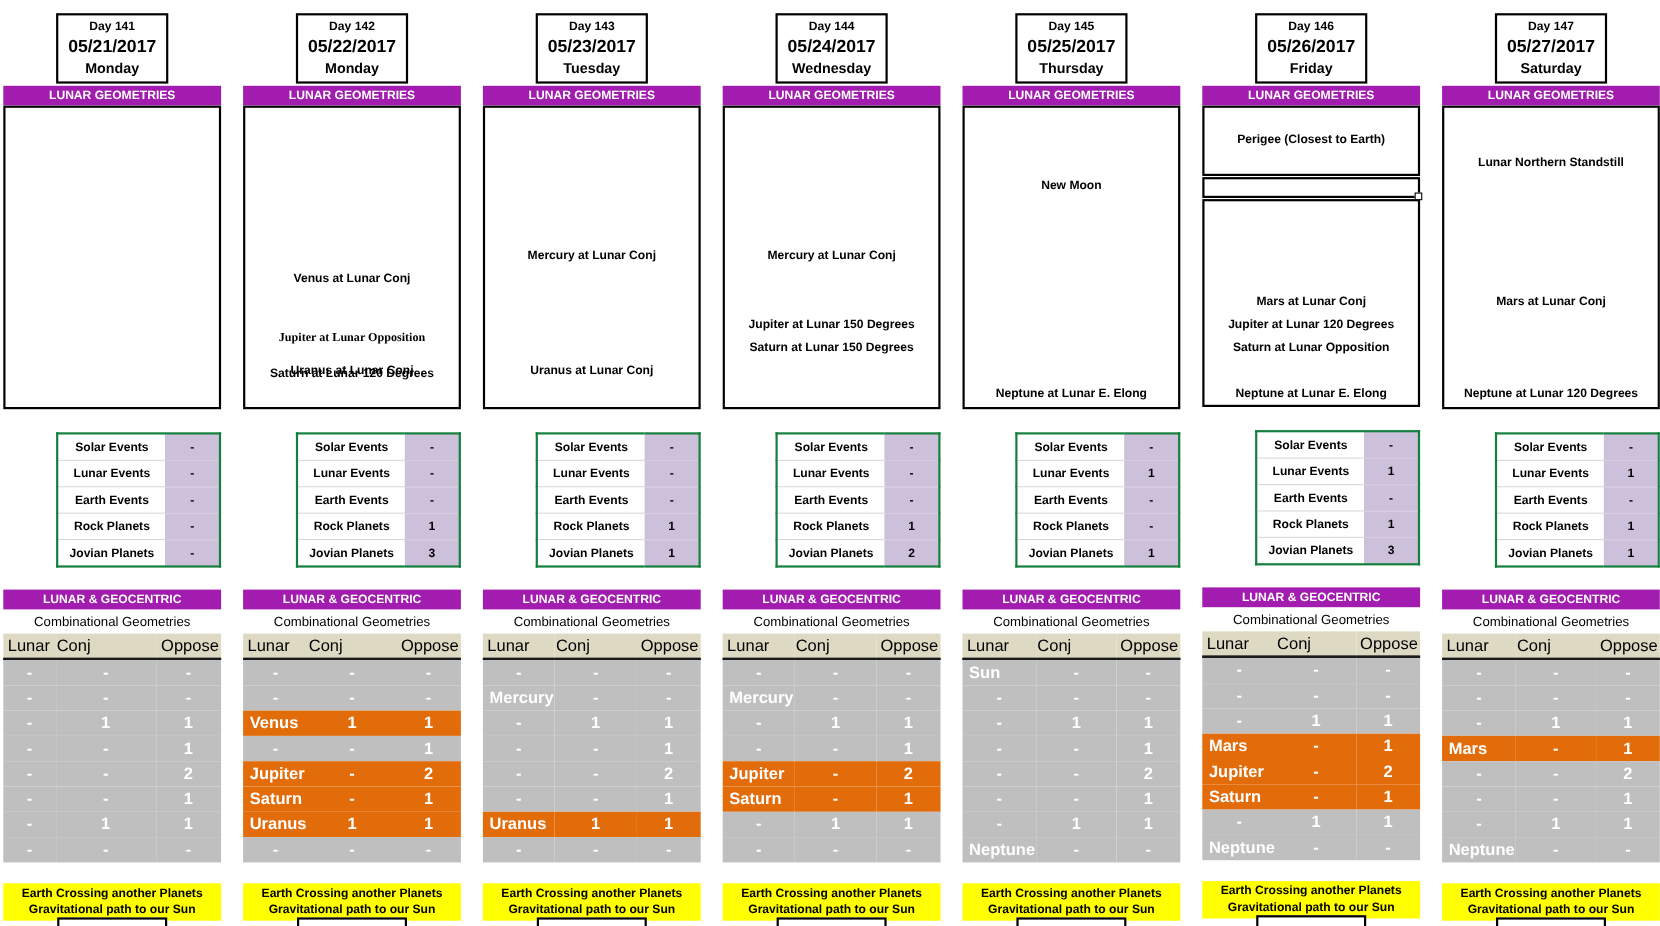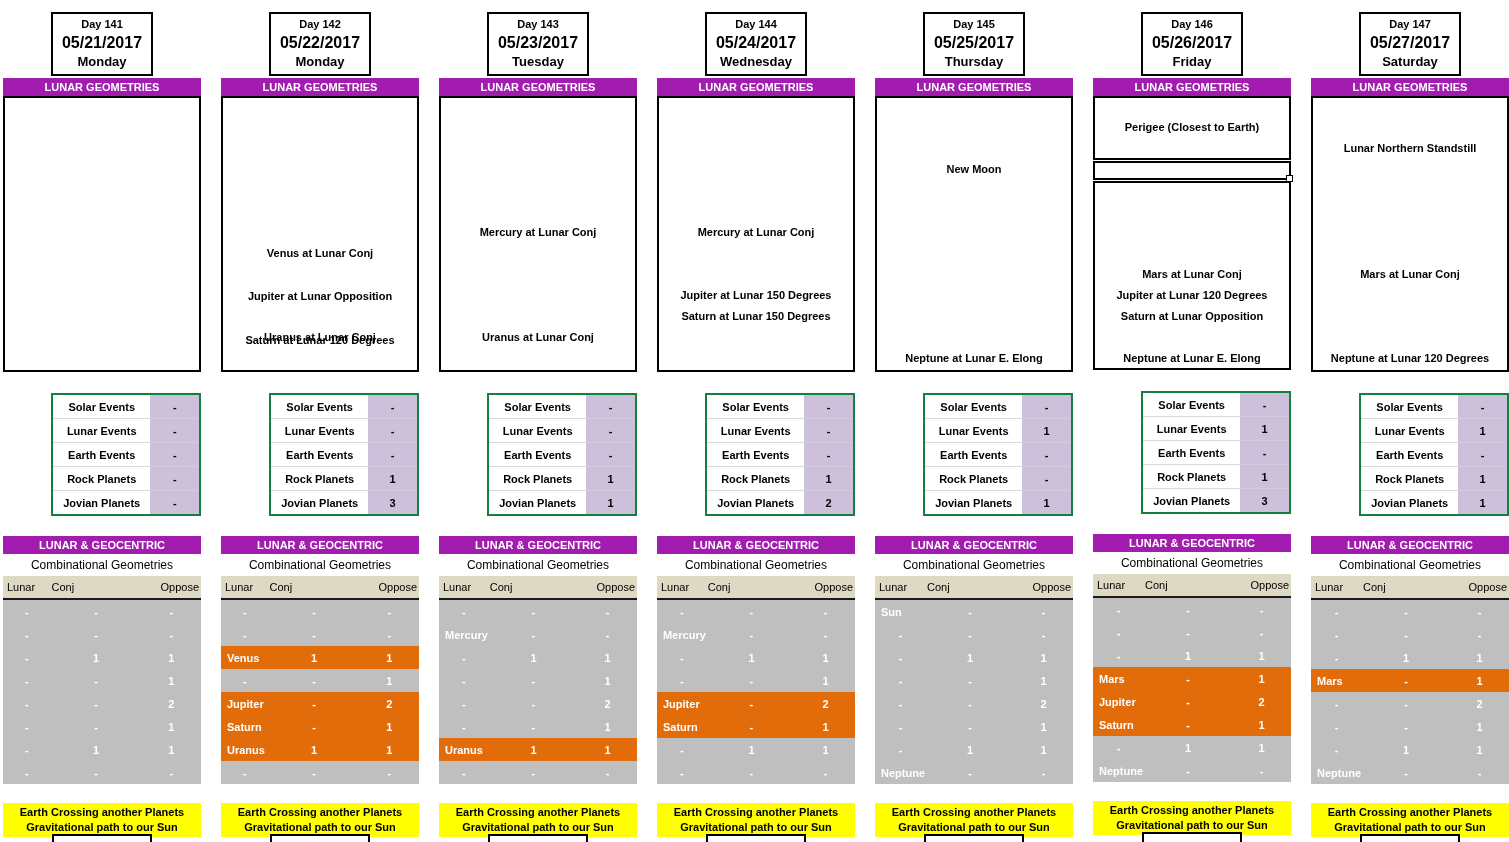--- a/index.html
+++ b/index.html
@@ -23,21 +23,21 @@
   table{border-collapse:collapse;}
   .etable{width:150px;margin:21px 0 0 auto;border:2px solid #15803d;font-size:11px;}
   .etable td{height:21px;text-align:center;font-weight:bold;}
   .etable td.el{width:100px;background:#fff;border-bottom:1px solid #d9d9d9;}
   .etable td.ev{width:50px;background:#ccc0da;border-bottom:1px solid #d4cbe0;}
   .etable tr:last-child td{border-bottom:none;}
 
   .lg{margin-top:20px;}
   .subtitle{text-align:center;font-size:12px;margin:3px 0 2px;line-height:17px;}
 
-  .ctable{width:100%;font-size:11px;}
+  .ctable{width:100%;font-size:15px;}
   .ctable th{background:#ddd9c3;font-weight:normal;height:20px;border-bottom:2px solid #1a1a1a;}
   .ctable th.h-lunar{text-align:left;padding-left:4px;width:24%;}
   .ctable th.h-conj{text-align:left;width:46%;}
   .ctable th.h-oppose{text-align:right;padding-right:2px;width:30%;}
   .ctable td{height:21px;background:#bfbfbf;color:#fff;font-weight:bold;text-align:center;}
   .ctable tr.hl td{background:#e36c0a;}
   .ctable td.pl{text-align:left;padding-left:6px;}
 
   .ynote{background:#ffff00;margin-top:19px;text-align:center;font-size:11px;font-weight:bold;padding:2px 0;}
   .ynote div{line-height:15px;}
@@ -144,21 +144,21 @@
   <div class="col">
     <div class="daybox">
       <div class="dnum">Day 142</div>
       <div class="ddate">05/22/2017</div>
       <div class="dweek">Monday</div>
     </div>
     <div class="gbar">LUNAR GEOMETRIES</div>
     <div class="stack">
         <div class="geo-box" style="height: 272px;">
           <div class="geo-event" style="top: 145px;">Venus at Lunar Conj</div>
-          <div class="geo-event" style="top: 188px;">Jupiter at Lunar Opposition</div>
+          <div class="geo-event" style="top: 199px; font-family: Liberation Serif, serif;">Jupiter at Lunar Opposition</div>
           <div class="geo-event" style="top: 208px; margin-top: 24px;">Saturn at Lunar 120 Degrees</div>
           <div class="geo-event" style="top: 229px;">Uranus at Lunar Conj</div>
         </div>
       </div>
     <table class="etable">
         <tbody>
           <tr>
             <td class="el">Solar Events</td>
             <td class="ev">-</td>
           </tr>

